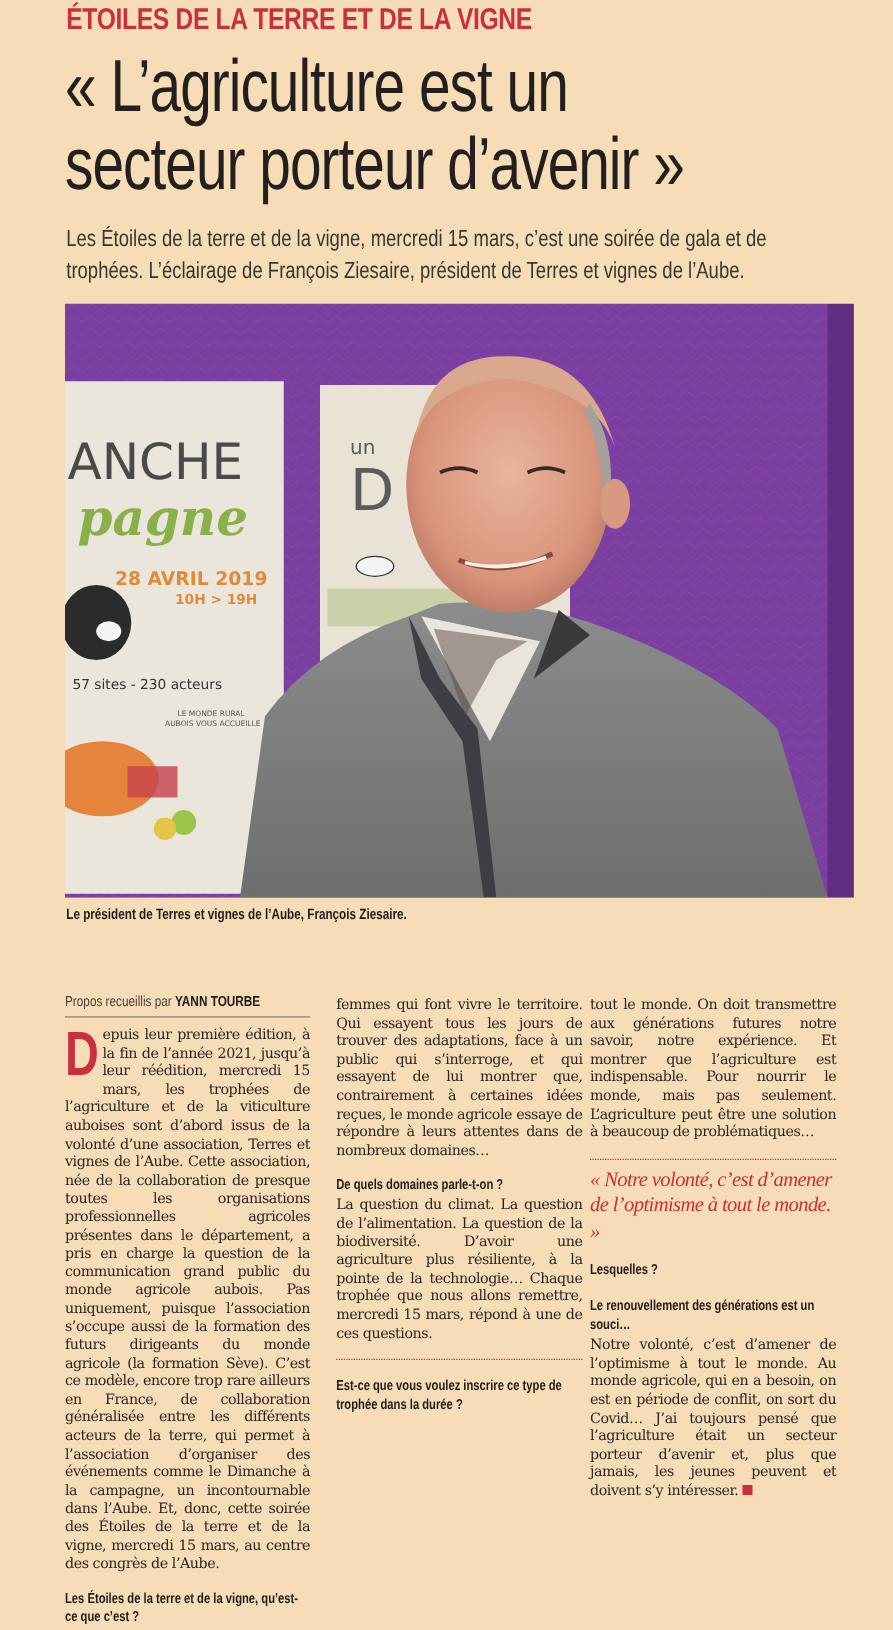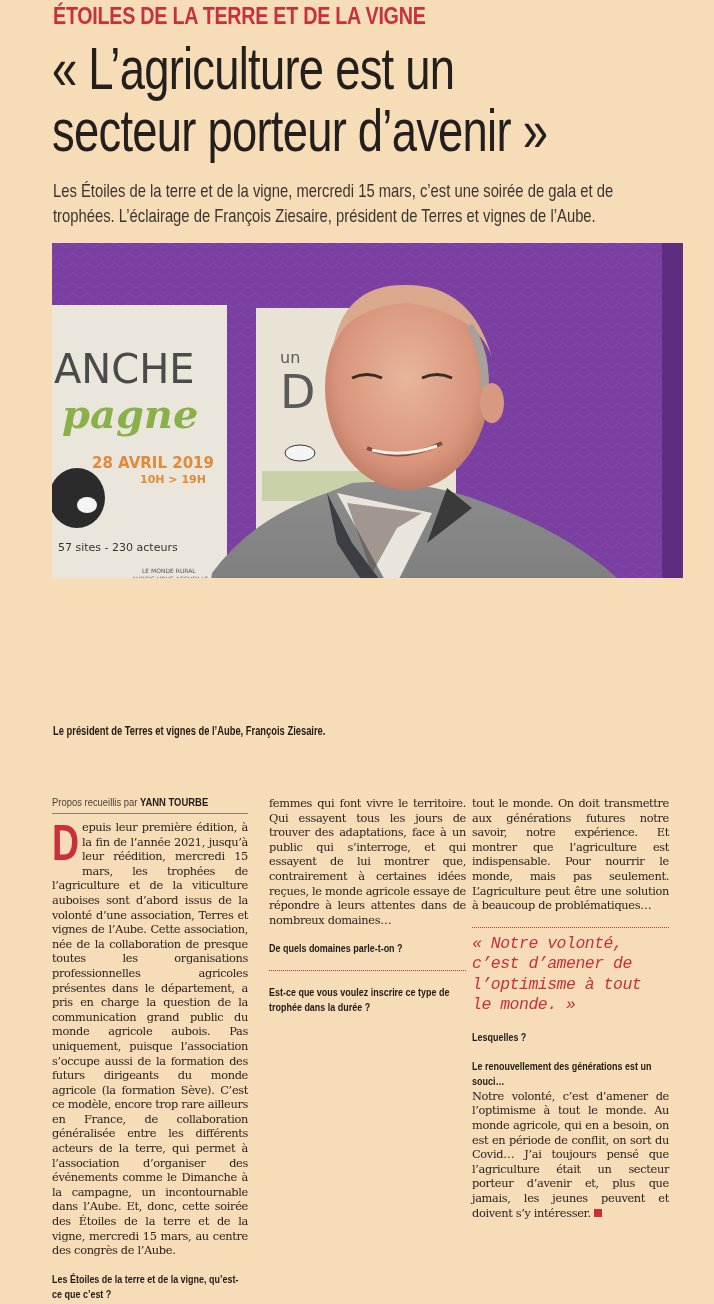--- a/index.html
+++ b/index.html
@@ -18,21 +18,21 @@
     font-size: 59px; line-height: 62px; color: #231f1c; letter-spacing: -1px;
     transform: scaleX(0.77); transform-origin: left top;
   }
   .standfirst {
     position: absolute; left: 53px; top: 178px; width: 780px;
     font-family: "Liberation Sans", sans-serif; font-size: 18.5px; line-height: 25px; color: #3a3530;
     transform: scaleX(0.8); transform-origin: left top;
   }
 
   .photo {
-    position: absolute; left: 52px; top: 243px; width: 631px; height: 335px;
+    position: absolute; left: 52px; top: 243px; width: 631px; height: 475px;
     background: #7a3fa0; overflow: hidden;
   }
   .photo svg { display: block; }
 
   .caption {
     position: absolute; left: 53px; top: 724px; width: 420px;
     font-family: "Liberation Sans", sans-serif; font-weight: bold; font-size: 12px; color: #1f1b18;
     transform: scaleX(0.78); transform-origin: left top; white-space: nowrap;
   }
 
@@ -58,21 +58,21 @@
     font-size: 50px; line-height: 42px; color: #c8313b; margin: 2px 6px 0 0;
     transform: scaleX(0.75); transform-origin: left top; width: 24px;
   }
   .question {
     font-family: "Liberation Sans", sans-serif; font-weight: bold; font-size: 11.5px;
     line-height: 15px; color: #1f1b18; margin-top: 14px;
     transform: scaleX(0.78); transform-origin: left top; width: 128%;
   }
   .pullquote-rule { border-top: 1.5px dotted #c8313b; margin-top: 14px; margin-bottom: 6px; }
   .pullquote {
-    font-family: Liberation Mono, monospace; font-style: italic; font-size: 16.5px; line-height: 20.5px;
+    font-family: Liberation Serif, serif; font-style: italic; font-size: 16.5px; line-height: 20.5px;
     color: #c8313b; letter-spacing: -0.5px;
   }
   .endmark { display: inline-block; width: 8px; height: 8px; background: #c8313b; margin-left: 3px; vertical-align: 0; }
 </style>
 </head>
 <body>
 
 <div class="kicker">ÉTOILES DE LA TERRE ET DE LA VIGNE</div>
 
 <h1 class="headline">
@@ -148,20 +148,21 @@
   <div class="byline-rule"></div>
   <div class="body">
     <span class="dropcap">D</span><span>epuis leur première édition, à la fin de l’année 2021, jusqu’à leur réédition, mercredi 15 mars, les trophées de l’agriculture et de la viticulture auboises sont d’abord issus de la volonté d’une association, Terres et vignes de l’Aube. Cette association, née de la collaboration de presque toutes les organisations professionnelles agricoles présentes dans le département, a pris en charge la question de la communication grand public du monde agricole aubois. Pas uniquement, puisque l’association s’occupe aussi de la formation des futurs dirigeants du monde agricole (la formation Sève). C’est ce modèle, encore trop rare ailleurs en France, de collaboration généralisée entre les différents acteurs de la terre, qui permet à l’association d’organiser des événements comme le Dimanche à la campagne, un incontournable dans l’Aube. Et, donc, cette soirée des Étoiles de la terre et de la vigne, mercredi 15 mars, au centre des congrès de l’Aube.</span>
   </div>
   <div class="question">Les Étoiles de la terre et de la vigne, qu’est-ce que c’est ?</div>
 </div>
 
 <div class="col col2">
   <div class="body">femmes qui font vivre le territoire. Qui essayent tous les jours de trouver des adaptations, face à un public qui s’interroge, et qui essayent de lui montrer que, contrairement à certaines idées reçues, le monde agricole essaye de répondre à leurs attentes dans de nombreux domaines…</div>
   <div class="question">De quels domaines parle-t-on ?</div>
+  <div class="body">La question du climat. La question de l’alimentation. La question de la biodiversité. D’avoir une agriculture plus résiliente, à la pointe de la technologie… Chaque trophée que nous allons remettre, mercredi 15 mars, répond à une de ces questions.</div>
   <div class="pullquote-rule"></div>
   <div class="question">Est-ce que vous voulez inscrire ce type de trophée dans la durée ?</div>
 </div>
 
 <div class="col col3">
   <div class="body">tout le monde. On doit transmettre aux générations futures notre savoir, notre expérience. Et montrer que l’agriculture est indispensable. Pour nourrir le monde, mais pas seulement. L’agriculture peut être une solution à beaucoup de problématiques…</div>
   <div class="pullquote-rule"></div>
   <div class="pullquote">« Notre volonté, c’est d’amener de l’optimisme à tout le monde. »</div>
   <div class="question">Lesquelles ?</div>
   <div class="question">Le renouvellement des générations est un souci…</div>

